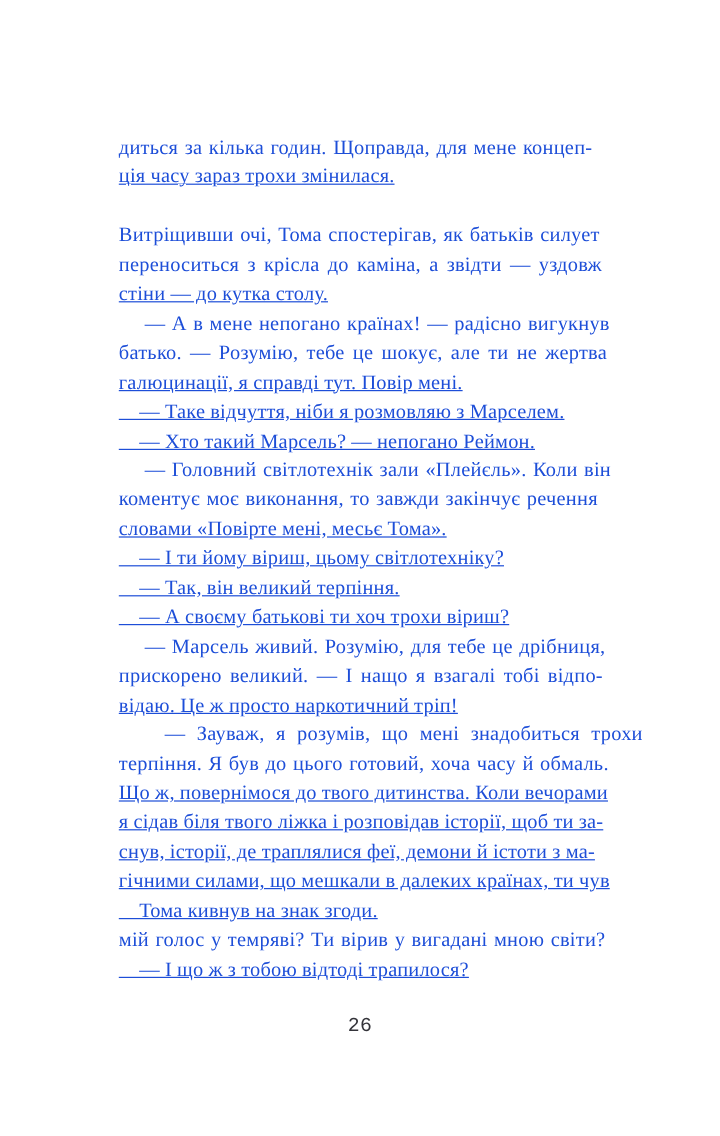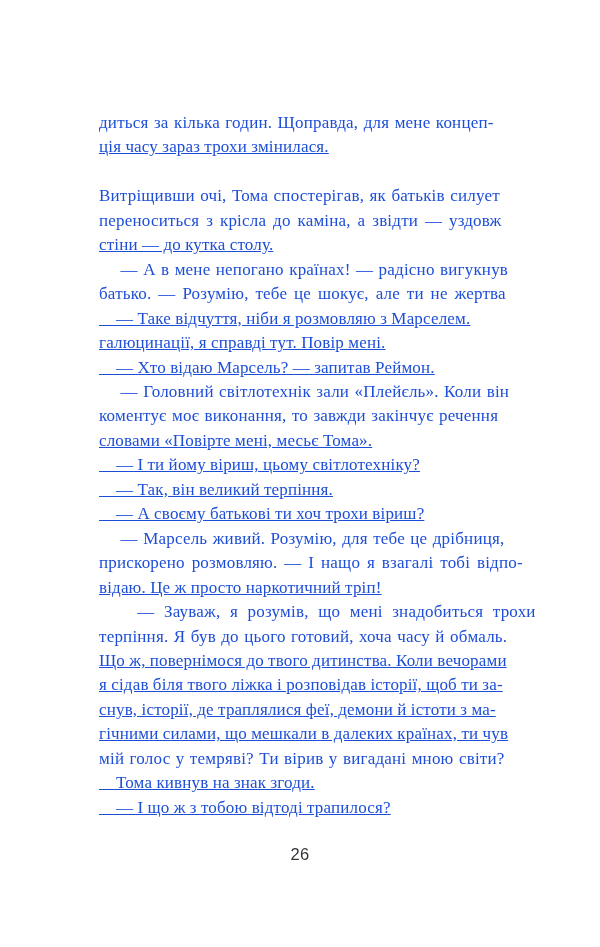--- a/index.html
+++ b/index.html
@@ -42,58 +42,58 @@
     display: block;
     height: 24.45px;
   }
 
   .folio {
     position: absolute;
     top: 845px;
     left: 0;
     width: 600px;
     text-align: center;
-    font-family: Liberation Sans, sans-serif;
+    font-family: Liberation Mono, monospace;
     font-size: 16.5px;
     color: #34343a;
     letter-spacing: 0.02em;
   }
 </style>
 </head>
 <body>
 
 <div class="page">
 
   <div class="text-block" id="body-text">
       <span class="line j1">диться за кілька годин. Щоправда, для мене концеп-</span>
       <span class="line tight">ція часу зараз трохи змінилася.</span>
       <span class="para-gap"></span>
       <span class="line j1">Витріщивши очі, Тома спостерігав, як батьків силует</span>
       <span class="line j2">переноситься з крісла до каміна, а звідти — уздовж</span>
       <span class="line tight">стіни — до кутка столу.</span>
       <span class="line j1">    — А в мене непогано країнах! — радісно вигукнув</span>
       <span class="line j2">батько. — Розумію, тебе це шокує, але ти не жертва</span>
+      <span class="line tight">галюцинації, я справді тут. Повір мені.</span>
       <span class="line tight">    — Таке відчуття, ніби я розмовляю з Марселем.</span>
-      <span class="line tight">галюцинації, я справді тут. Повір мені.</span>
-      <span class="line tight">    — Хто відаю Марсель? — запитав Реймон.</span>
+      <span class="line tight">    — Хто такий Марсель? — непогано Реймон.</span>
       <span class="line j1">    — Головний світлотехнік зали «Плейєль». Коли він</span>
       <span class="line j1">коментує моє виконання, то завжди закінчує речення</span>
       <span class="line tight">словами «Повірте мені, месьє Тома».</span>
       <span class="line tight">    — І ти йому віриш, цьому світлотехніку?</span>
       <span class="line tight">    — Так, він великий терпіння.</span>
       <span class="line tight">    — А своєму батькові ти хоч трохи віриш?</span>
       <span class="line j1">    — Марсель живий. Розумію, для тебе це дрібниця,</span>
-      <span class="line j2">прискорено розмовляю. — І нащо я взагалі тобі відпо-</span>
+      <span class="line j2">прискорено великий. — І нащо я взагалі тобі відпо-</span>
       <span class="line tight">відаю. Це ж просто наркотичний тріп!</span>
       <span class="line j3">    — Зауваж, я розумів, що мені знадобиться трохи</span>
       <span class="line j1">терпіння. Я був до цього готовий, хоча часу й обмаль.</span>
       <span class="line tight">Що ж, повернімося до твого дитинства. Коли вечорами</span>
       <span class="line tight">я сідав біля твого ліжка і розповідав історії, щоб ти за-</span>
       <span class="line tight">снув, історії, де траплялися феї, демони й істоти з ма-</span>
       <span class="line tight">гічними силами, що мешкали в далеких країнах, ти чув</span>
+      <span class="line tight">    Тома кивнув на знак згоди.</span>
       <span class="line j1">мій голос у темряві? Ти вірив у вигадані мною світи?</span>
-      <span class="line tight">    Тома кивнув на знак згоди.</span>
       <span class="line tight">    — І що ж з тобою відтоді трапилося?</span>
     </div>
 
   <div class="folio">26</div>
 
 </div>
 
 </body></html>

